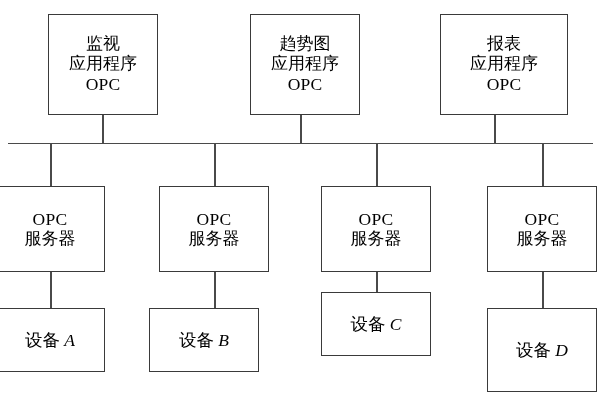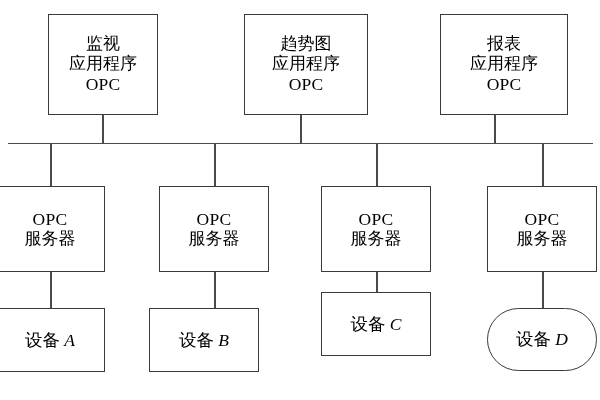--- a/index.html
+++ b/index.html
@@ -78,21 +78,21 @@
 <body>
 
 <div id="diagram-root">
 
   <div class="node-box app-box" style="left:48px; top:14px; width:110px; height:101px;">
     <span class="node-line">监视</span>
     <span class="node-line">应用程序</span>
     <span class="node-line latin">OPC</span>
   </div>
 
-  <div class="node-box app-box" style="left:244px; top:14px; width:124px; height:101px;">
+  <div class="node-box app-box" style="left:250px; top:14px; width:110px; height:101px;">
     <span class="node-line">趋势图</span>
     <span class="node-line">应用程序</span>
     <span class="node-line latin">OPC</span>
   </div>
 
   <div class="node-box app-box" style="left:440px; top:14px; width:128px; height:101px;">
     <span class="node-line">报表</span>
     <span class="node-line">应用程序</span>
     <span class="node-line latin">OPC</span>
   </div>
@@ -138,17 +138,17 @@
   </div>
 
   <div class="node-box device-box" style="left:149px; top:308px; width:110px; height:64px;">
     <span class="node-line"><span class="dev-label">设备 </span><span class="dev-id">B</span></span>
   </div>
 
   <div class="node-box device-box" style="left:321px; top:292px; width:110px; height:64px;">
     <span class="node-line"><span class="dev-label">设备 </span><span class="dev-id">C</span></span>
   </div>
 
-  <div class="node-box device-box" style="left:487px; top:308px; width:110px; height:63px;border-radius:32px;">
+  <div class="node-box device-box" style="left:487px; top:308px; width:110px; height:84px;">
     <span class="node-line"><span class="dev-label">设备 </span><span class="dev-id">D</span></span>
   </div>
 
 </div>
 
 </body></html>

